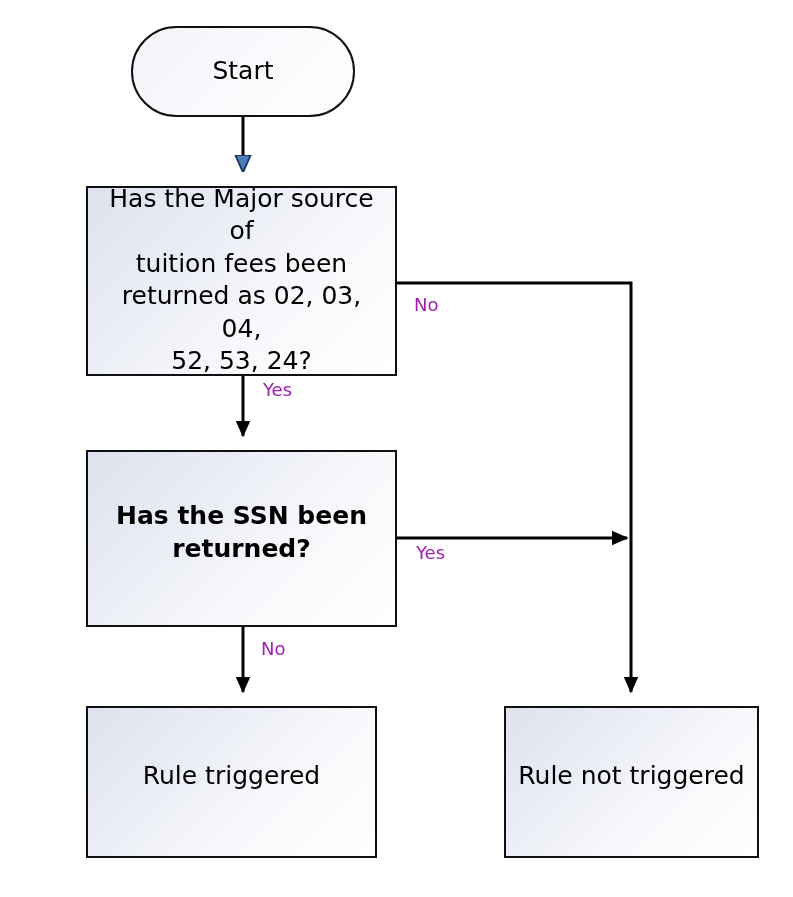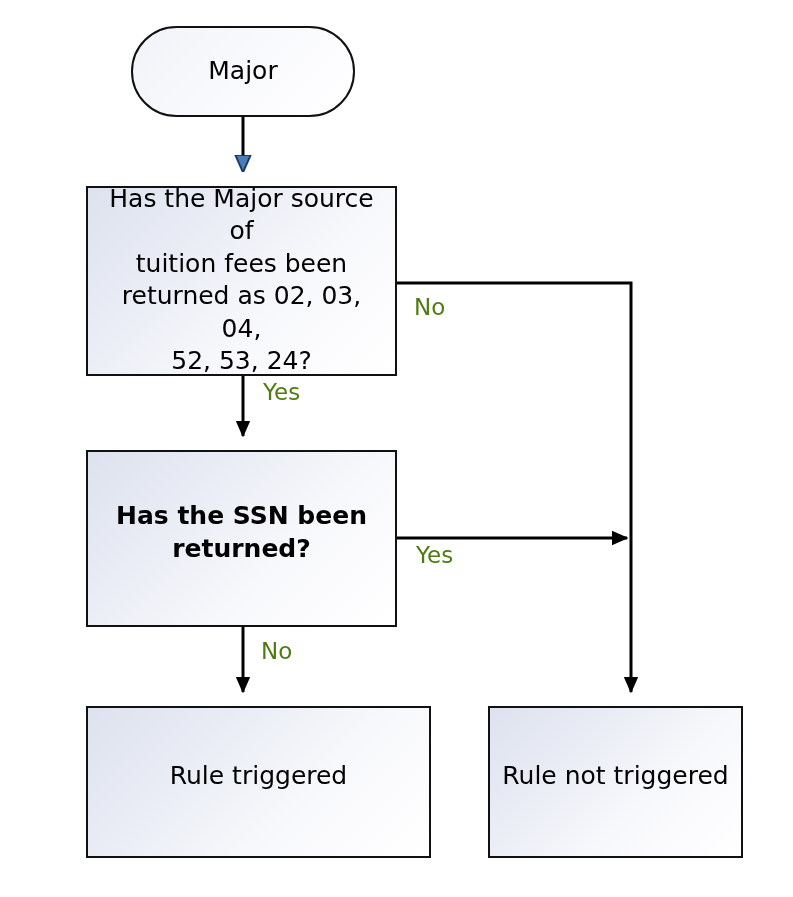--- a/index.html
+++ b/index.html
@@ -38,42 +38,42 @@
   }
   .node-label {
     display: block;
     padding: 0 10px;
     white-space: pre-line;
   }
   
   #node-start      { left: 131px; top: 26px;  width: 224px; height: 91px; }
   #node-decision-1 { left: 86px;  top: 186px; width: 311px; height: 190px; }
   #node-decision-2 { left: 86px;  top: 450px; width: 311px; height: 177px; font-weight: bold; }
-  #node-outcome-triggered     { left: 86px;  top: 706px; width: 345px; height: 152px; }
-  #node-outcome-not-triggered { left: 488px; top: 706px; width: 255px; height: 152px; }
+  #node-outcome-triggered     { left: 86px;  top: 706px; width: 291px; height: 152px; }
+  #node-outcome-not-triggered { left: 504px; top: 706px; width: 255px; height: 152px; }
 
   
   #node-decision-1 .node-label { transform: translateY(-1px); }
   #node-decision-2 .node-label { transform: translateY(-6px); }
   #node-outcome-triggered .node-label { transform: translateY(-6px); }
   #node-outcome-not-triggered .node-label { transform: translateY(-6px); }
 
   
   #connectors {
     position: absolute;
     left: 0;
     top: 0;
     width: 793px;
     height: 897px;
     pointer-events: none;
   }
   .edge-label {
     position: absolute;
-    font-size: 23px;
-    color: #4d7c0f;
+    font-size: 18px;
+    color: #a21caf;
     line-height: 1;
     white-space: nowrap;
   }
   #edge-label-no-1  { left: 414px; top: 296px; }
   #edge-label-yes-1 { left: 263px; top: 381px; }
   #edge-label-yes-2 { left: 416px; top: 544px; }
   #edge-label-no-2  { left: 261px; top: 640px; }
 </style>
 </head>
 <body>
@@ -95,21 +95,21 @@
     <path d="M 397 283 L 631 283 L 631 692" fill="none" stroke="#000000" stroke-width="3" marker-end="url(#arrow-black)"></path>
 
     <path d="M 243 376 L 243 436" fill="none" stroke="#000000" stroke-width="3" marker-end="url(#arrow-black)"></path>
 
     <path d="M 397 538 L 627 538" fill="none" stroke="#000000" stroke-width="3" marker-end="url(#arrow-black)"></path>
 
     <path d="M 243 627 L 243 692" fill="none" stroke="#000000" stroke-width="3" marker-end="url(#arrow-black)"></path>
   </svg>
 
   <div class="node terminator" id="node-start">
-    <span class="node-label">Major</span>
+    <span class="node-label">Start</span>
   </div>
 
   <div class="node" id="node-decision-1">
     <span class="node-label">Has the Major source of
 tuition fees been
 returned as 02, 03, 04,
 52, 53, 24?</span>
   </div>
 
   <div class="node" id="node-decision-2">

